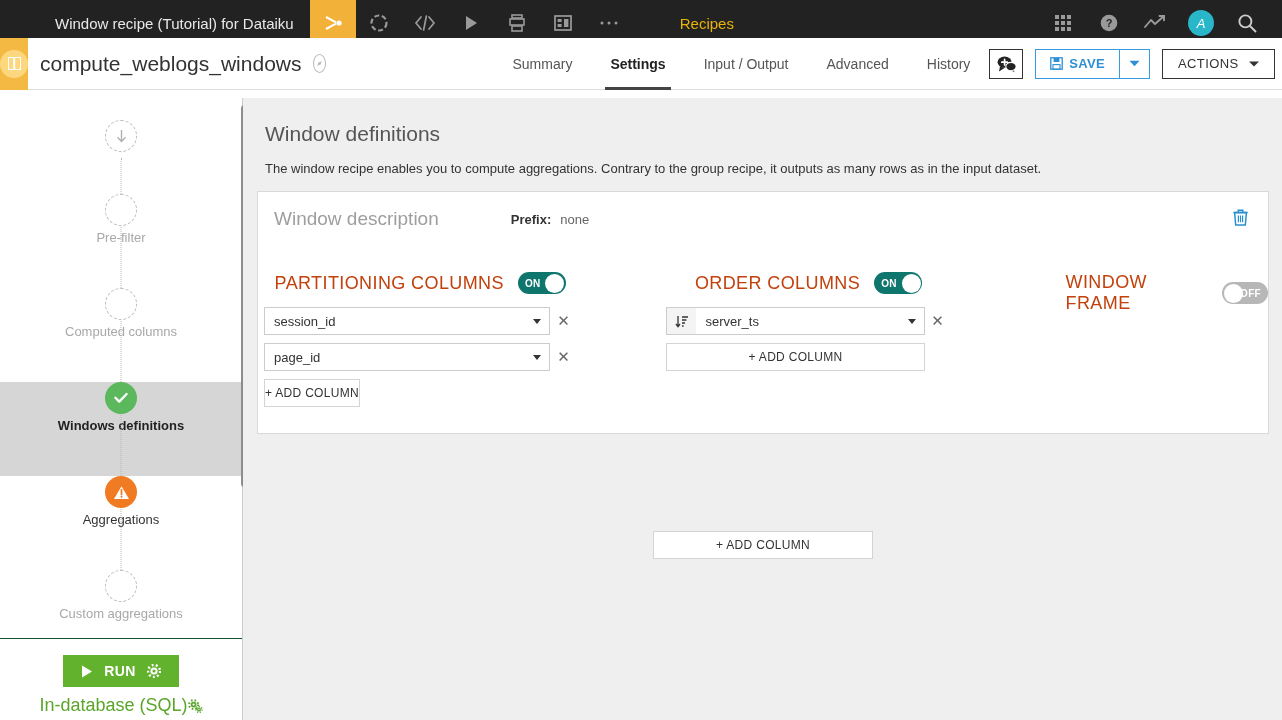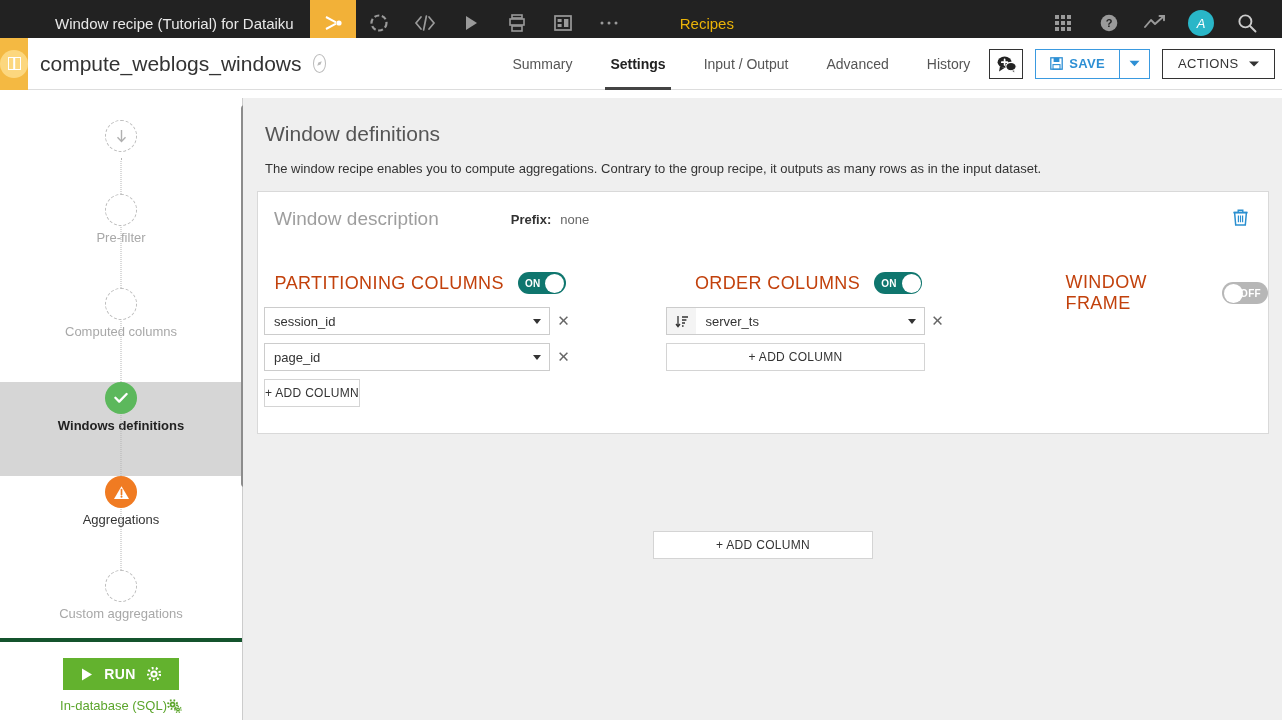--- a/index.html
+++ b/index.html
@@ -164,31 +164,31 @@
     text-align: center; white-space: nowrap;
   }
   .step-label.dark { color: #333333; }
   .step-label.bold { color: #222222; font-weight: bold; }
   .connector {
     position: absolute; left: 50%; transform: translateX(-50%);
     width: 0; border-left: 1.5px dotted #b5b5b5; z-index: 1;
   }
   .runbox {
     position: absolute; bottom: 0; left: 0; right: 0;
-    border-top: 4px solid #14532d;
+    border-top: 1px solid #14532d;
     padding-top: 16px; text-align: center; height: 82px;
   }
   .run-btn {
     display: inline-flex; align-items: center; gap: 11px;
     background: #63b22e; color: #ffffff;
     font-size: 14px; font-weight: bold; letter-spacing: 0.4px;
     padding: 8px 18px;
   }
   .engine-line {
-    margin-top: 8px; font-size: 13px; color: #5ba52b;
+    margin-top: 8px; font-size: 18px; color: #5ba52b;
     display: flex; align-items: center; justify-content: center; 
   }
   .sb-scroll {
     position: absolute; top: 7px; right: -6px;
     width: 7px; height: 382px; background: #8c8c8c; border-radius: 4px;
   }
 
   
   .main {
     position: absolute; top: 98px; left: 243px;

